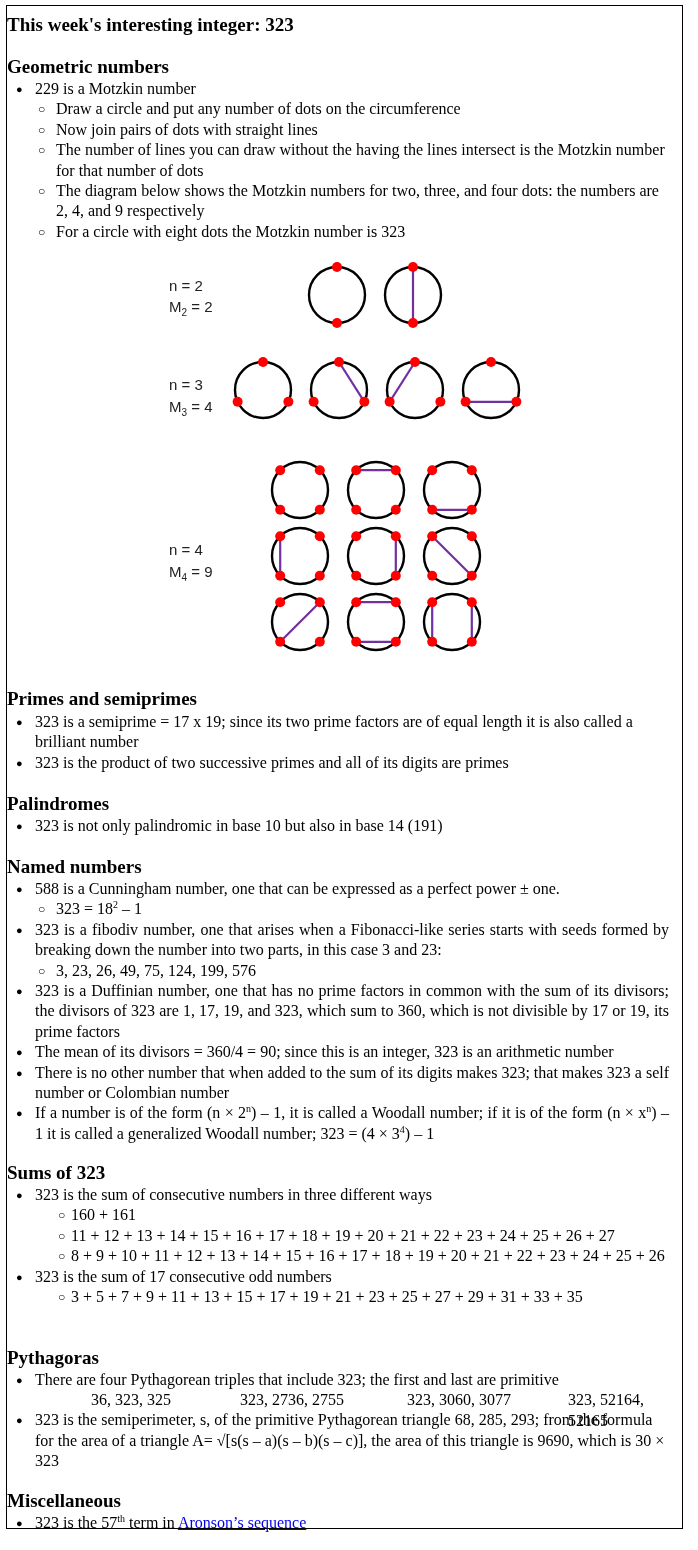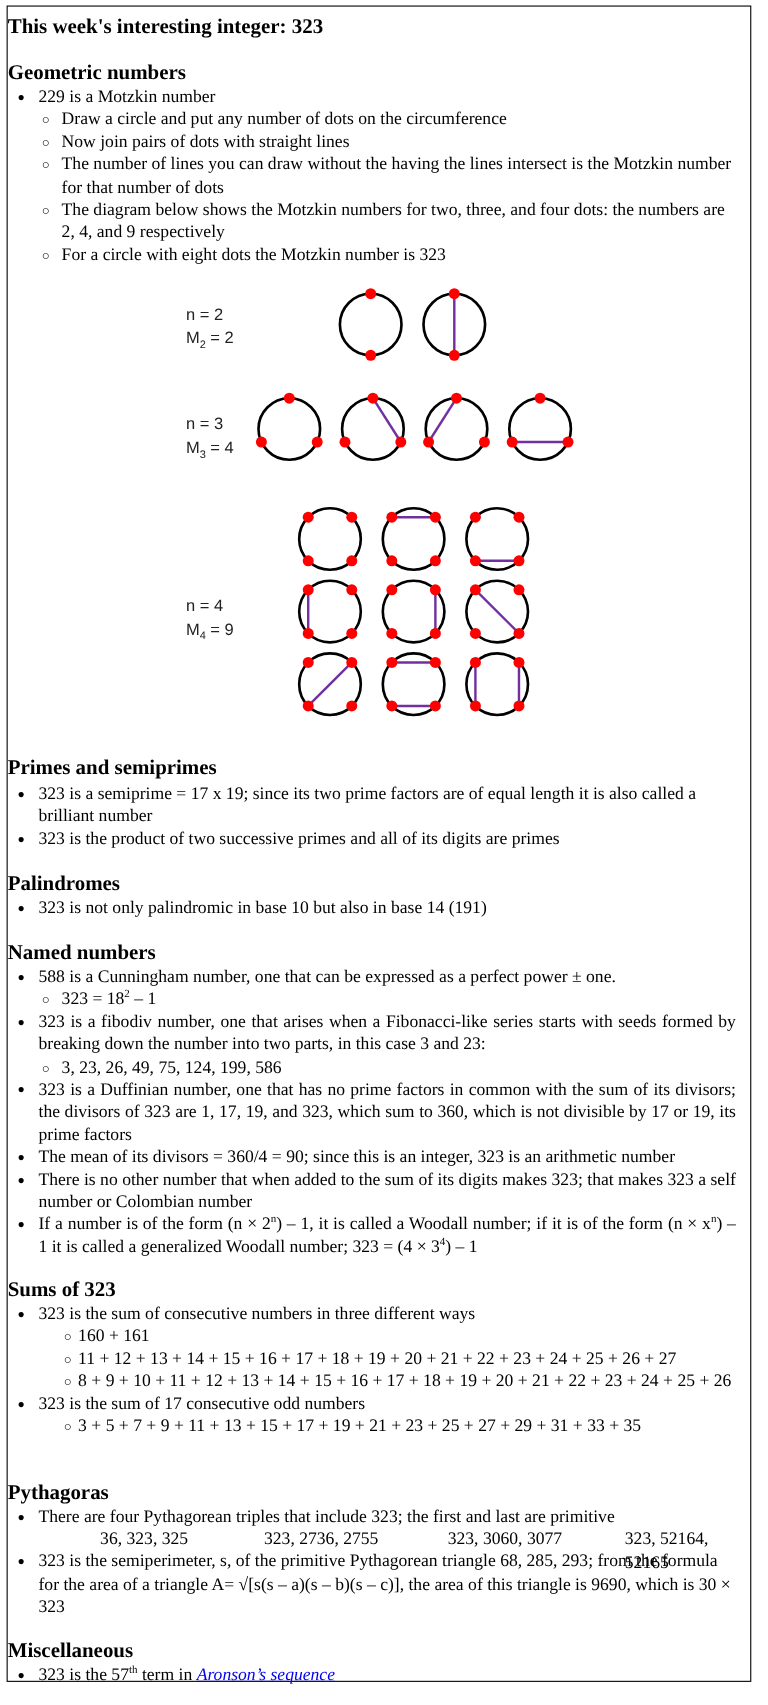--- a/index.html
+++ b/index.html
@@ -13,21 +13,21 @@
        left: 0; width: 678px; }
   .blk { position: absolute; left: 0; width: 678px; line-height: 20.4px; }
   .li { position: relative; padding-left: 28px; padding-right: 16px; }
   .li.just { text-align: justify; }
   .li::before { content: "\25CF"; position: absolute; left: 9px; top: 0; font-size: 11px; }
   .sub { position: relative; padding-left: 49px; padding-right: 14px; }
   .sub::before { content: "\25CB"; position: absolute; left: 31px; top: 0; font-size: 12px; }
   .sub2 { position: relative; padding-left: 64px; padding-right: 14px; }
   .sub2::before { content: "\25CB"; position: absolute; left: 51px; top: 0; font-size: 12px; }
   sup { font-size: 10px; line-height: 0; vertical-align: super; }
-  a { color: #1a0dab; color: #0000ee; text-decoration: underline; font-style: italic; }
+  a { color: #1a0dab; color: #0000ee; text-decoration: underline; }
   .triples { position: relative; height: 20px; }
   .triples span { position: absolute; top: 0; margin-left: 47px; }
   .diagram { position: absolute; left: 0; top: 0; }
   .dlabel { font-family: "Liberation Sans", "DejaVu Sans", sans-serif; font-size: 15px; fill: #222; }
   .dsub { font-size: 10px; }
 </style>
 </head>
 <body>
 
 <div class="frame">
@@ -181,21 +181,21 @@
   <h2 style="top:787px">Palindromes</h2>
   <div class="blk" style="top:810px">
     <div class="li">323 is not only palindromic in base 10 but also in base 14 (191)</div>
   </div>
 
   <h2 style="top:850px">Named numbers</h2>
   <div class="blk" style="top:873px">
     <div class="li">588 is a Cunningham number, one that can be expressed as a perfect power ± one.</div>
     <div class="sub" style="padding-left:49px"><span>323 = 18</span><sup>2</sup><span> – 1</span></div>
     <div class="li just">323 is a fibodiv number, one that arises when a Fibonacci-like series starts with seeds formed by breaking down the number into two parts, in this case 3 and 23:</div>
-    <div class="sub">3, 23, 26, 49, 75, 124, 199, 586</div>
+    <div class="sub">3, 23, 26, 49, 75, 124, 199, 576</div>
     <div class="li just">323 is a Duffinian number, one that has no prime factors in common with the sum of its divisors; the divisors of 323 are 1, 17, 19, and 323, which sum to 360, which is not divisible by 17 or 19, its prime factors</div>
     <div class="li just">The mean of its divisors = 360/4 = 90; since this is an integer, 323 is an arithmetic number</div>
     <div class="li just">There is no other number that when added to the sum of its digits makes 323; that makes 323 a self number or Colombian number</div>
     <div class="li just"><span>If a number is of the form (n × 2</span><sup>n</sup><span>) – 1, it is called a Woodall number; if it is of the form (n × x</span><sup>n</sup><span>) – 1 it is called a generalized Woodall number; 323 = (4 × 3</span><sup>4</sup><span>) – 1</span></div>
   </div>
 
   <h2 style="top:1156px">Sums of 323</h2>
   <div class="blk" style="top:1179px">
     <div class="li">323 is the sum of consecutive numbers in three different ways</div>
     <div class="sub2">160 + 161</div>

